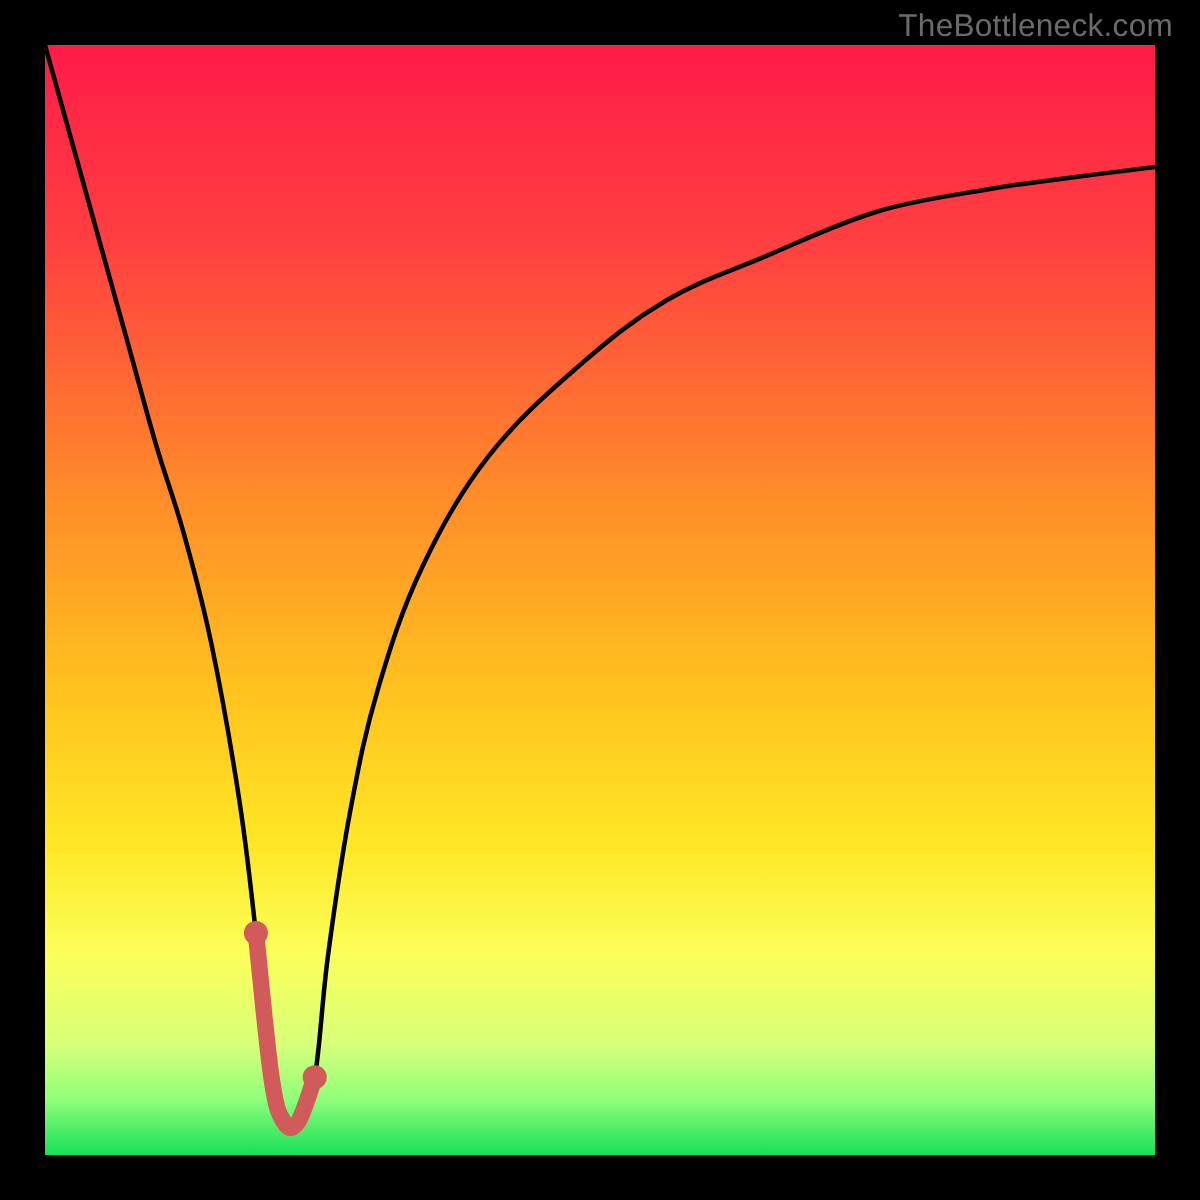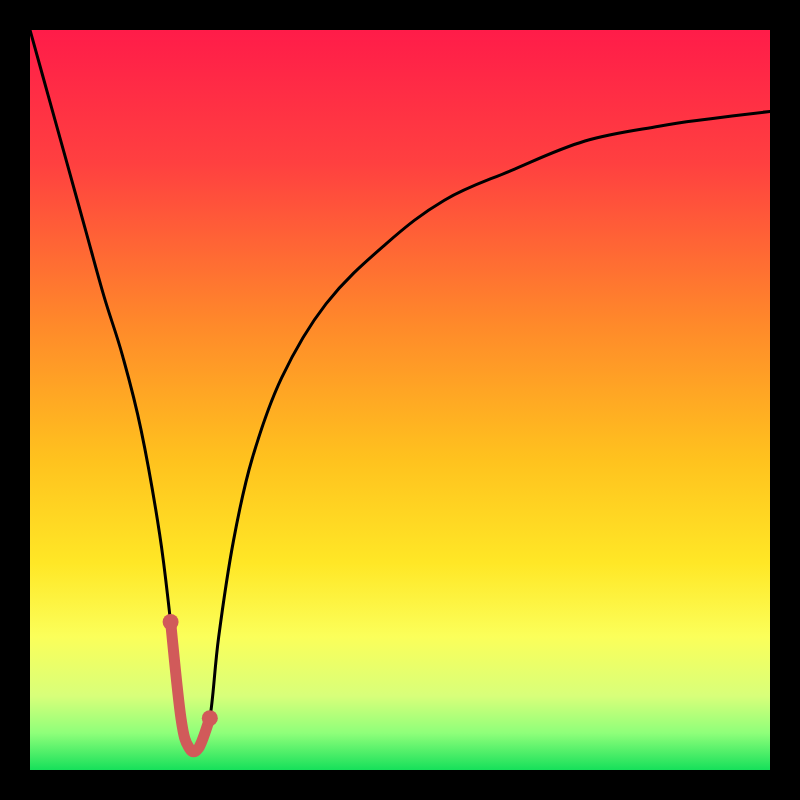--- a/index.html
+++ b/index.html
@@ -76,14 +76,15 @@
       <path id="main-curve" d="M 0 0 C 3.33 11.988000000000003, 11.84 42.62400000000002, 18.5 66.60000000000002 C 25.16 90.57600000000002, 30.34 109.22400000000005, 37 133.20000000000005 C 43.66 157.17600000000004, 48.84 175.82400000000007, 55.5 199.80000000000007 C 62.16 223.77600000000007, 67.34 243.756, 74 266.4 C 80.66 289.044, 85.84 301.62399999999997, 92.5 325.59999999999997 C 99.16 349.57599999999996, 104.34 367.63199999999995, 111 399.59999999999997 C 117.66 431.568, 124.172 468.568, 129.5 503.2 C 134.828 537.832, 136.7372 558.7, 140.6 592 C 144.4628 625.3, 147.62999999999997 665.556, 150.95999999999998 688.2 C 154.29 710.844, 155.9032 712.472, 159.1 717.8 C 162.2968 723.1279999999999, 164.9904 723.1279999999999, 168.72 717.8 C 172.4496 712.472, 176.22359999999998 708.1800000000001, 179.82 688.2 C 183.4164 668.22, 184.4376 638.7679999999999, 188.70000000000002 606.8 C 192.96240000000003 574.832, 197.50600000000003 542.568, 203.50000000000003 510.6 C 209.49400000000003 478.632, 213.342 458.504, 222 429.2 C 230.658 399.89599999999996, 238.28000000000003 375.77199999999993, 251.60000000000002 347.79999999999995 C 264.92 319.828, 277.35200000000003 297.776, 296 273.8 C 314.64799999999997 249.824, 333.888 233.24800000000005, 355.2 214.60000000000002 C 376.512 195.952, 391.75600000000003 183.51999999999995, 414.40000000000003 170.19999999999993 C 437.04400000000004 156.8799999999999, 455.692 151.2559999999999, 481 140.5999999999999 C 506.308 129.94399999999993, 528.36 118.99199999999998, 555 111 C 581.64 103.00800000000002, 606.356 100.19600000000005, 629 96.20000000000005 C 651.644 92.20400000000004, 660.82 91.46399999999997, 680.8000000000001 88.79999999999995 C 700.7800000000001 86.13599999999994, 729.344 82.73199999999997, 740 81.39999999999998" fill="none" stroke-width="3" stroke-linecap="round" stroke-linejoin="round" stroke="#000000"></path>
       <path id="highlight-curve" d="M 140.6 592 C 142.4648 609.316, 147.62999999999997 665.556, 150.95999999999998 688.2 C 154.29 710.844, 155.9032 712.472, 159.1 717.8 C 162.2968 723.1279999999999, 164.9904 723.1279999999999, 168.72 717.8 C 172.4496 712.472, 177.822 693.528, 179.82 688.2" fill="none" stroke-width="11" stroke-linecap="round" stroke-linejoin="round" stroke="#d15a5a"></path>
       <g id="highlight-dots">
           <circle cx="140.6" cy="592" r="8" fill="#d15a5a"></circle>
           <circle cx="179.82" cy="688.2" r="8" fill="#d15a5a"></circle>
         </g>
     </svg>
 
   </div>
 
+  <div class="watermark">TheBottleneck.com</div>
 
 </div>
 
 </body></html>

